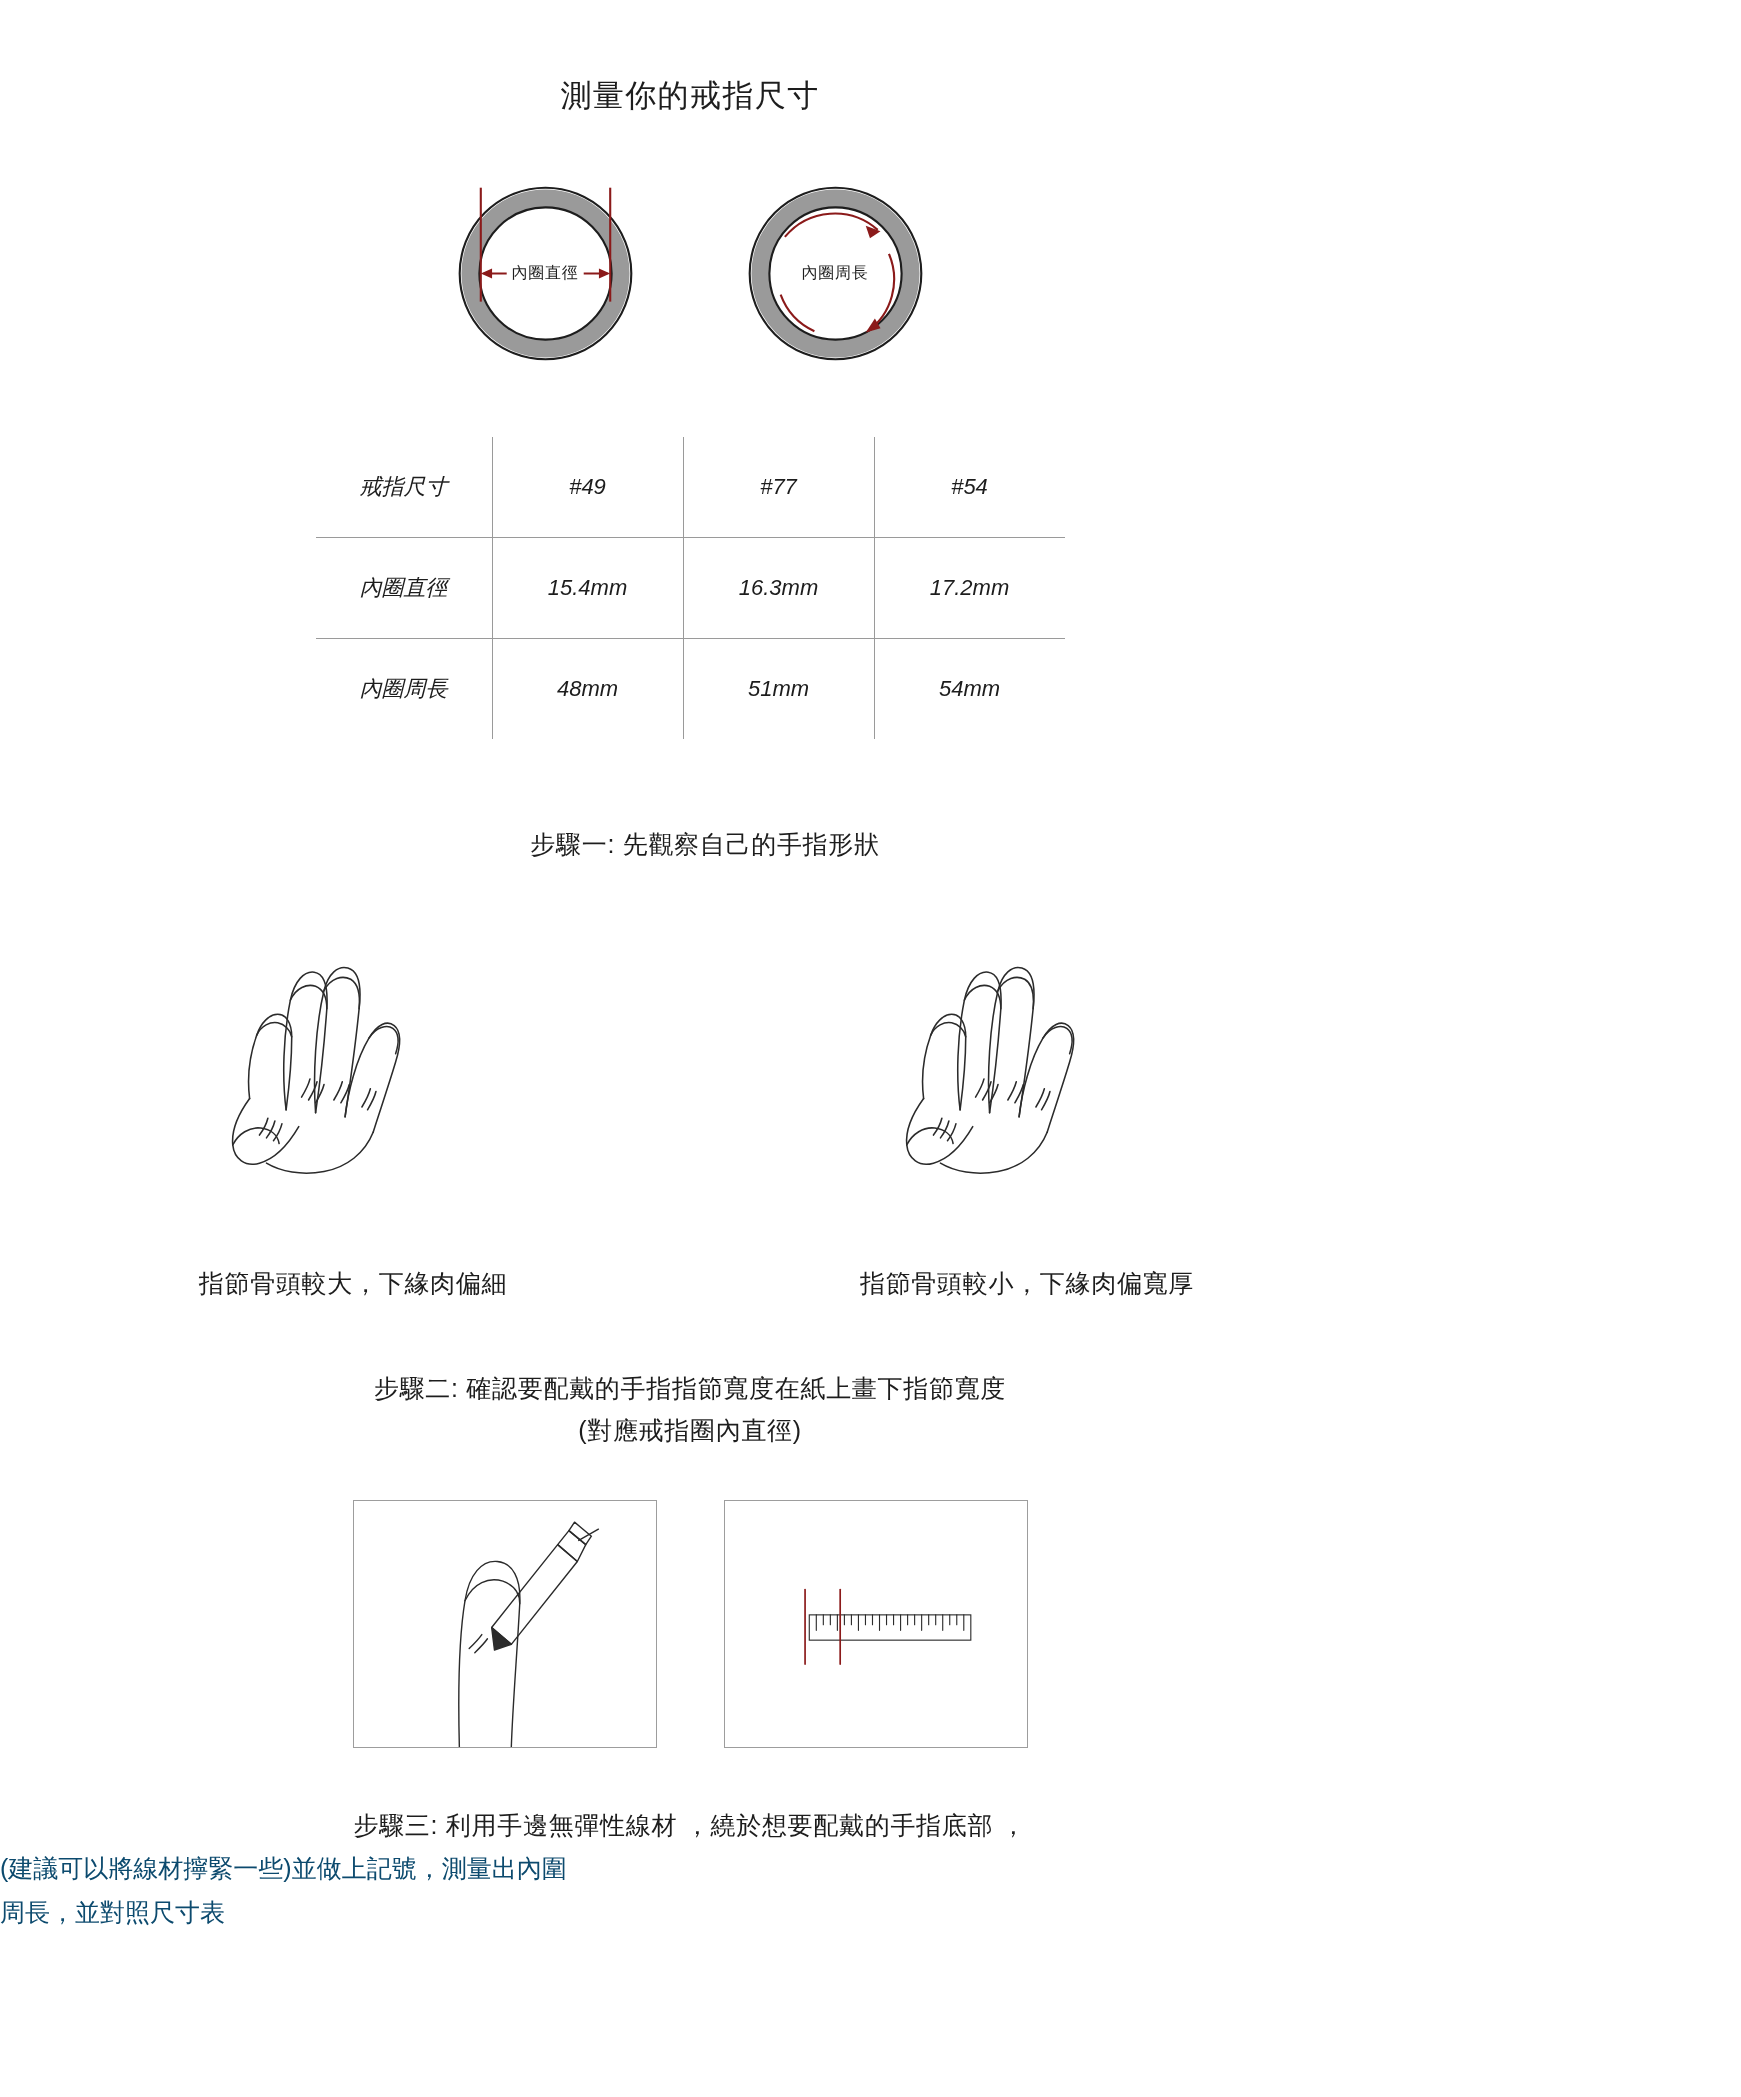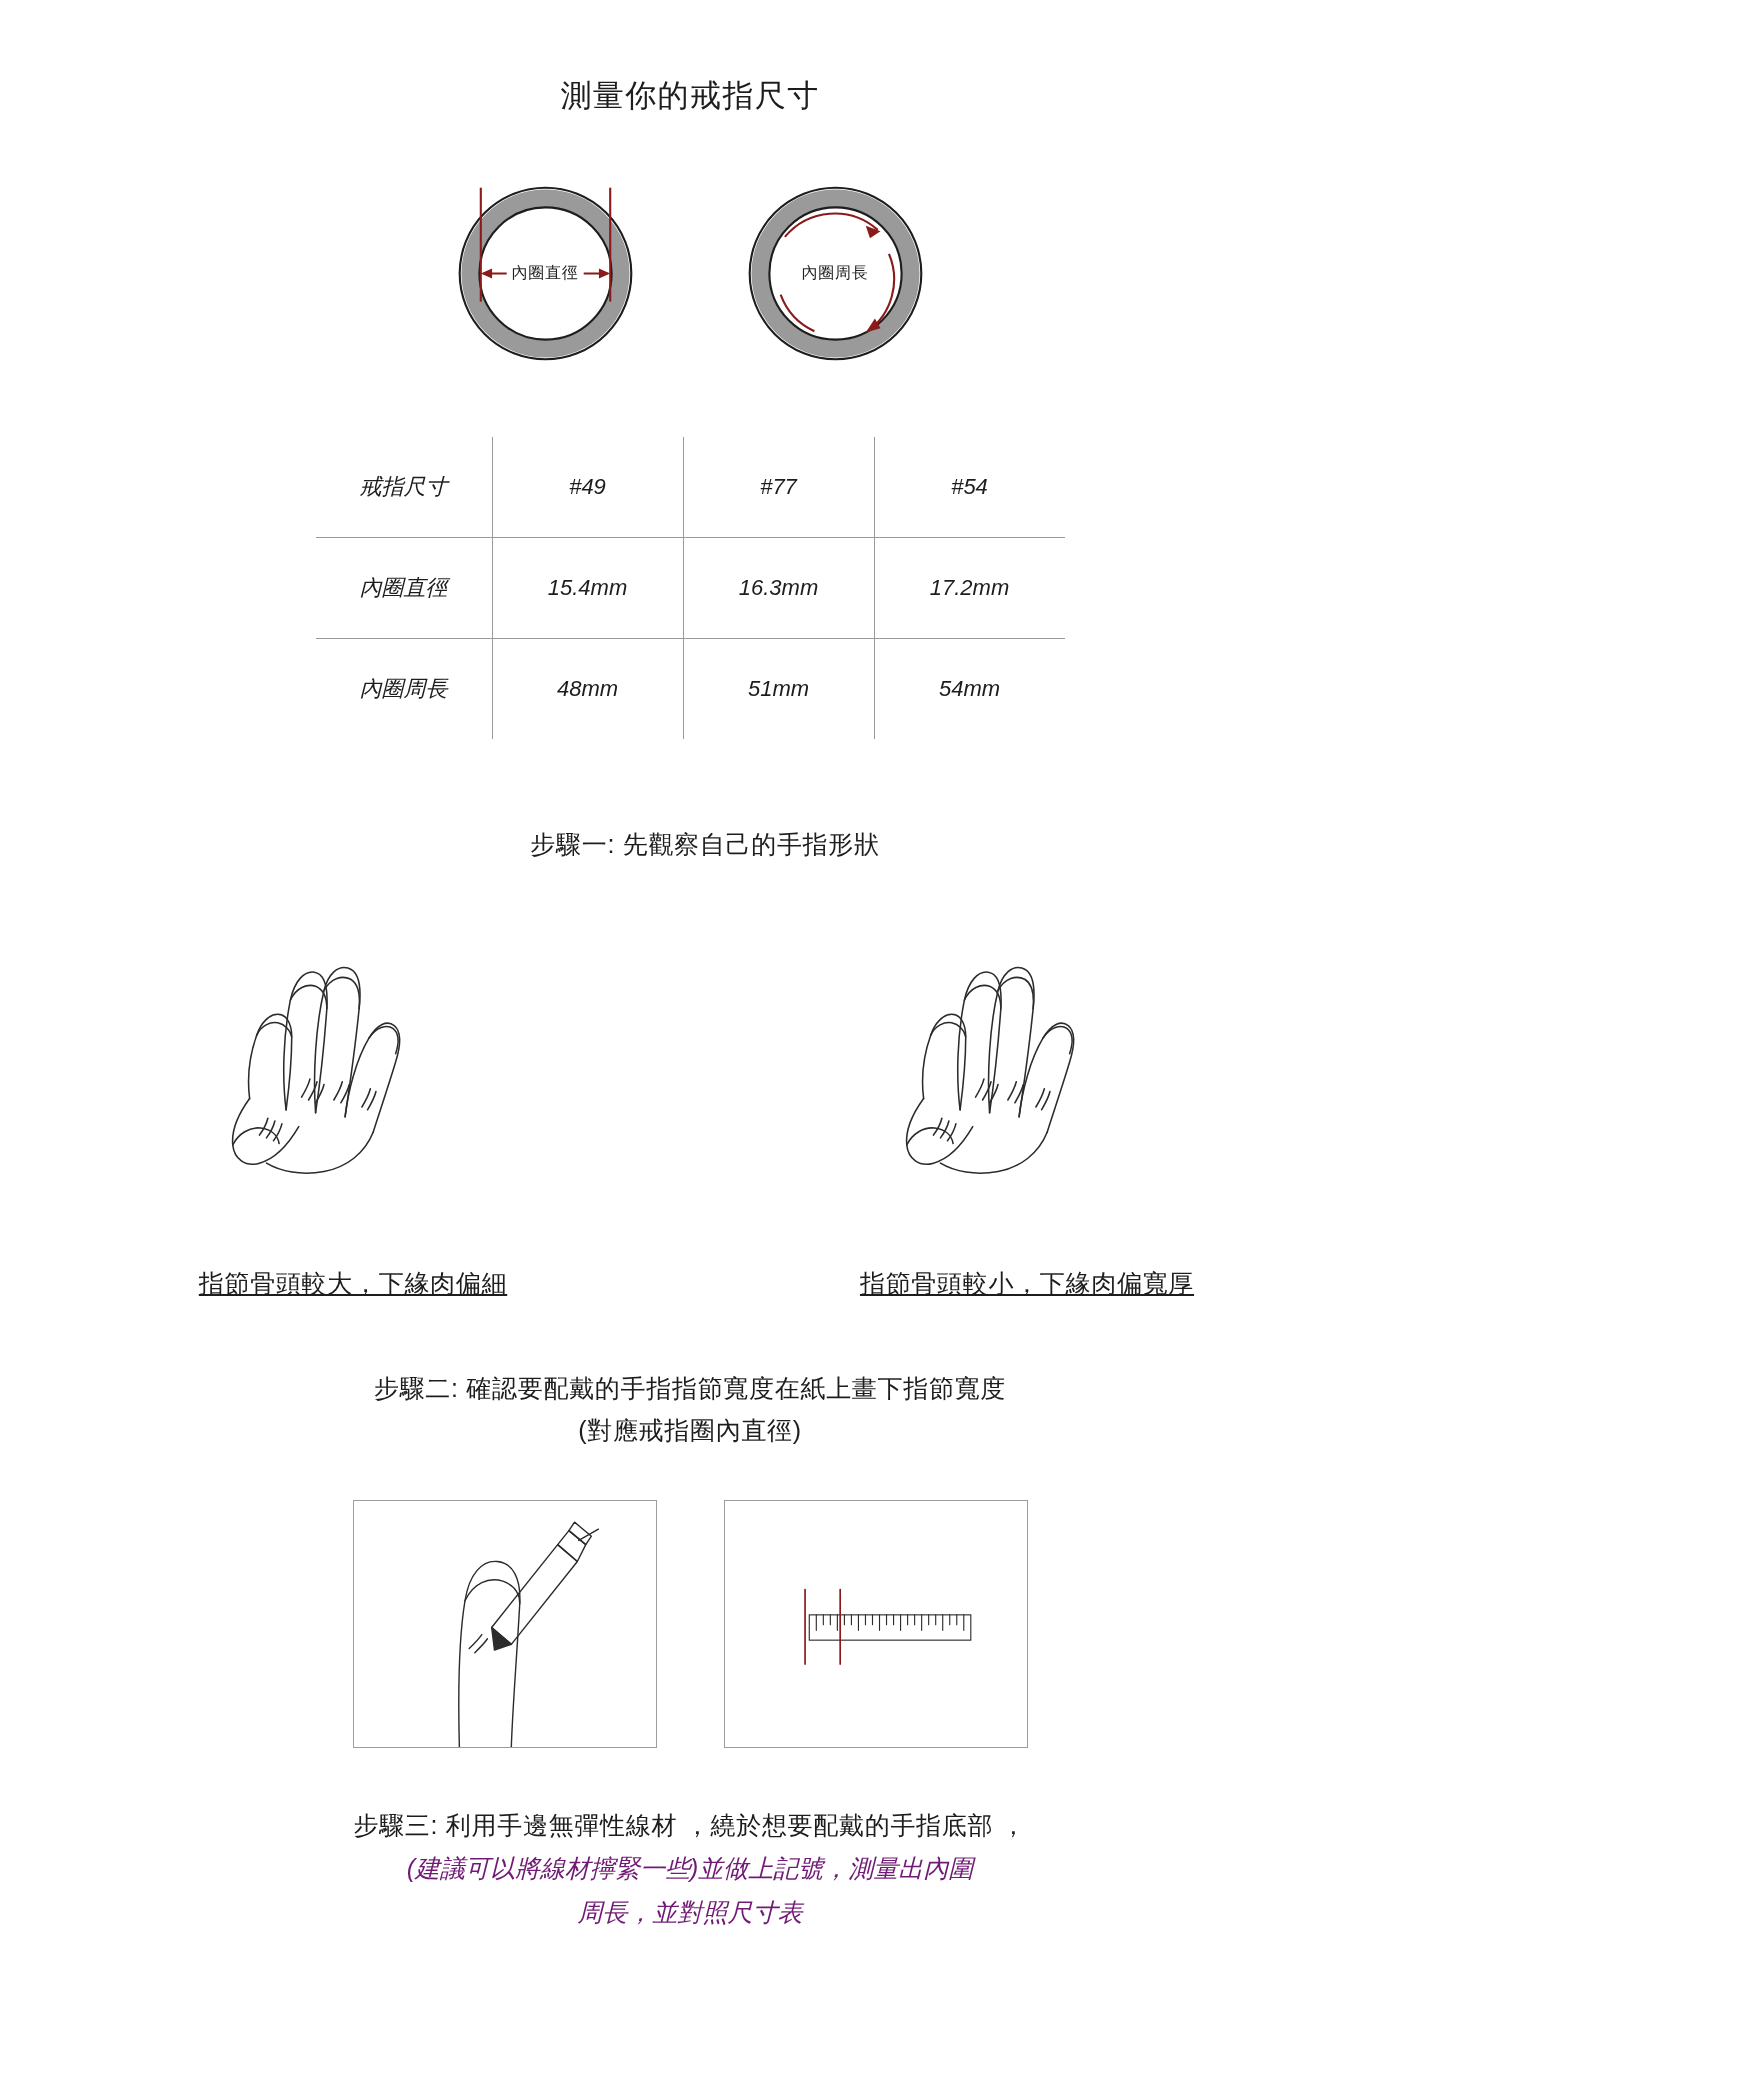--- a/index.html
+++ b/index.html
@@ -109,21 +109,20 @@
   
   .hands-row {
     display: flex;
     justify-content: center;
     gap: 309px;
     margin-top: 22.5px;
   }
   .hand-fig {
     width: 365px;
     text-align: center;
-    text-decoration: underline;
   }
   .hand-caption {
     font-size: 25px;
     letter-spacing: 0.7px;
     margin-top: 12.6px;
     white-space: nowrap;
     color: #1d1d1d;
   }
 
   
@@ -136,25 +135,24 @@
   .photo-box {
     width: 302px;
     height: 246px;
     border: 0.7px solid #9d9d9d;
     background: #ffffff;
     position: relative;
     overflow: hidden;
   }
 
   .caption-narrow {
-    text-align: center;
+    text-align: left;
     font-size: 25px;
     line-height: 44px;
-    color: #701a75;
-    font-style: italic;
+    color: #0c4a6e;
   }
 </style>
 </head>
 <body>
 
 <div class="page">
 
   <div class="title-block">
     <div class="title-line">測量你的戒指尺寸</div>
   </div>

